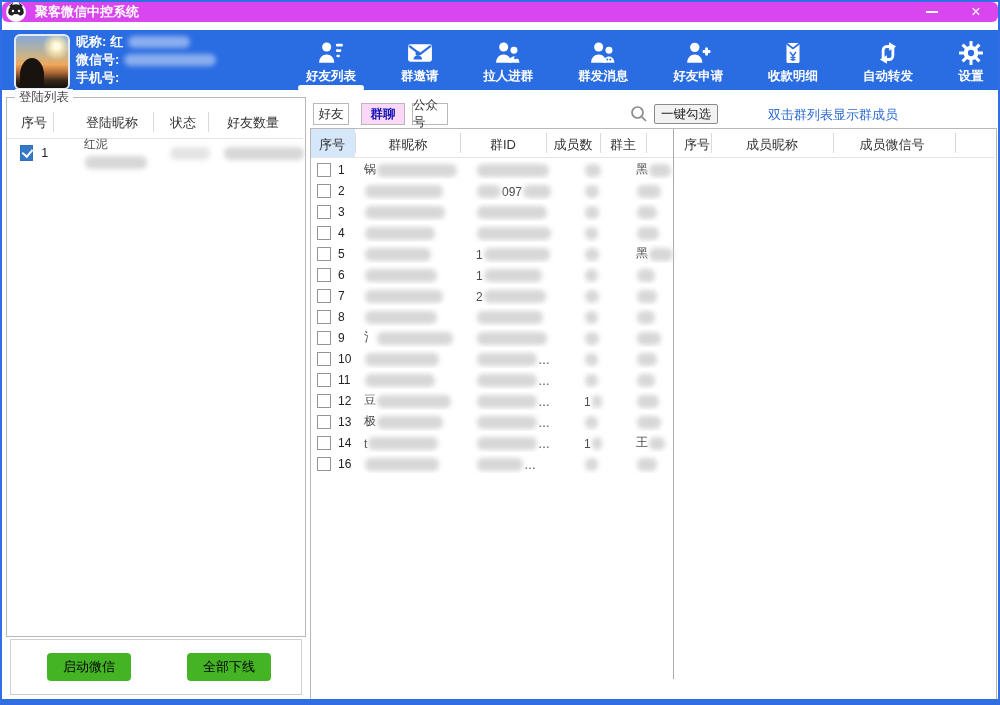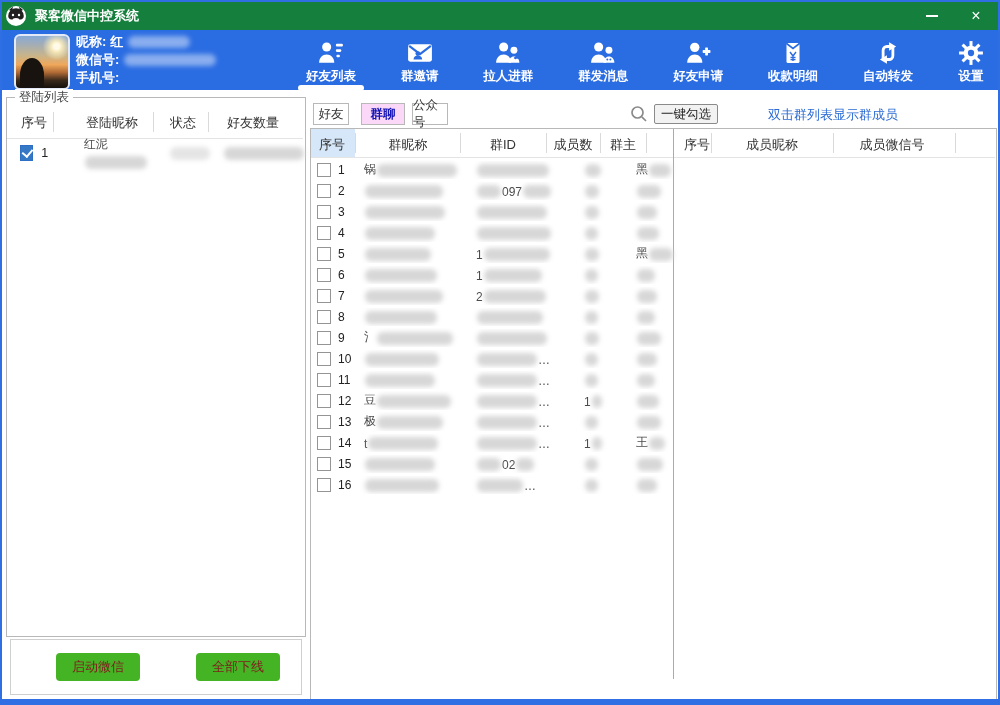--- a/index.html
+++ b/index.html
@@ -1,19 +1,19 @@
 <!DOCTYPE html>
 <html><head>
 <meta charset="utf-8">
 <style>
   html,body{margin:0;padding:0;background:#e9e9e9;font-family:"Liberation Sans","DejaVu Sans",sans-serif;}
   #window{position:relative;width:1000px;height:705px;box-sizing:border-box;background:#fff;
           border:2px solid #2f6fe3;border-bottom:6px solid #2f6fe3;overflow:hidden;}
   
-  .titlebar{position:absolute;left:0;top:0;right:0;height:28px;background:#15803d;display:flex;align-items:center;}
+  .titlebar{position:absolute;left:0;top:0;right:0;height:20px;background:#d946ef;display:flex;align-items:center;border-radius:6px;}
   .app-icon{width:22px;height:22px;margin-left:3px;flex:0 0 auto;}
   .win-title{color:#fff;font-size:13px;font-weight:bold;margin-left:8px;}
   .win-btns{margin-left:auto;display:flex;}
   .win-btn{width:44px;height:28px;display:flex;align-items:center;justify-content:center;color:#fff;cursor:pointer;}
   .min-bar{width:12px;height:2px;background:#fff;display:block;}
   .close-glyph{font-size:16px;line-height:1;}
   
   .header{position:absolute;left:0;top:28px;right:0;height:60px;background:#2a6ce2;}
   .avatar{position:absolute;left:12px;top:4px;width:52px;height:52px;border:2px solid #e3e9f7;border-radius:6px;overflow:hidden;
     background:
@@ -44,21 +44,21 @@
   .login-row{position:absolute;left:0;top:44px;width:100%;height:22px;display:flex;align-items:center;cursor:default;}
   .cb{display:inline-block;width:12px;height:12px;border:1px solid #949494;background:#fff;box-sizing:content-box;}
   .cb.checked{width:14px;height:14px;border:1px solid #2d6fc4;background:#3579c6;position:relative;}
   .cb.checked::after{content:"";position:absolute;left:3px;top:1px;width:5px;height:8px;
       border:solid #fff;border-width:0 2px 2px 0;transform:rotate(40deg);}
   .blur{display:inline-block;height:13px;background:#d7d7d7;border-radius:6px;filter:blur(2.5px);
         vertical-align:middle;margin:0 1px;}
   .frag{font-size:12px;color:#4a4a4a;vertical-align:middle;white-space:pre;}
   .btnbox{position:absolute;left:8px;top:637px;width:290px;height:54px;border:1px solid #cfcfcf;background:#fff;}
   .btn-green{position:absolute;top:13px;width:84px;height:28px;background:#45b424;border:none;border-radius:4px;
-             color:#7f1d1d;font-size:13px;font-family:inherit;cursor:pointer;margin-left:9px;}
+             color:#000000;font-size:13px;font-family:inherit;cursor:pointer;}
   
   .tab{position:absolute;top:101px;height:22px;box-sizing:border-box;border:1px solid #b8b8b8;background:#fff;
        font-size:12.5px;color:#333;display:flex;align-items:center;justify-content:center;cursor:pointer;}
   .tab.active{background:#fbd7f8;color:#1515b5;font-weight:bold;}
   .search-input{position:absolute;left:458px;top:101px;width:166px;height:22px;box-sizing:border-box;
        border:1px solid #d6d6d6;font-size:12.5px;padding:0 4px;color:#555;font-family:inherit;outline:none;}
   .search-input::placeholder{color:#bcbcbc;}
   .search-icon{position:absolute;left:628px;top:103px;}
   .select-all{position:absolute;left:652px;top:102px;width:64px;height:20px;background:#f2f2f2;
        border:1px solid #8a8a8a;border-radius:2px;font-size:12.5px;color:#222;font-family:inherit;cursor:pointer;}
@@ -421,28 +421,20 @@
 
   <div class="g-row">
     <span class="cb"></span>
     <span class="g-num">14</span>
     <span class="g-cell g-name"><span class="frag">t</span><span class="blur" style="width: 70px;"></span></span>
     <span class="g-cell g-id"><span class="blur" style="width: 60px;"></span><span class="frag">…</span></span>
     <span class="g-cell g-cnt"><span class="frag">1</span><span class="blur" style="width: 10px;"></span></span>
     <span class="g-cell g-owner"><span class="frag">王</span><span class="blur" style="width: 16px;"></span></span>
   </div>
 
-  <div class="g-row">
-    <span class="cb"></span>
-    <span class="g-num">15</span>
-    <span class="g-cell g-name"><span class="blur" style="width: 70px;"></span></span>
-    <span class="g-cell g-id"><span class="blur" style="width: 24px;"></span><span class="frag">02</span><span class="blur" style="width: 18px;"></span></span>
-    <span class="g-cell g-cnt"><span class="blur" style="width: 13px;"></span></span>
-    <span class="g-cell g-owner"><span class="blur" style="width: 26px;"></span></span>
-  </div>
 
   <div class="g-row">
     <span class="cb"></span>
     <span class="g-num">16</span>
     <span class="g-cell g-name"><span class="blur" style="width: 74px;"></span></span>
     <span class="g-cell g-id"><span class="blur" style="width: 46px;"></span><span class="frag">…</span></span>
     <span class="g-cell g-cnt"><span class="blur" style="width: 13px;"></span></span>
     <span class="g-cell g-owner"><span class="blur" style="width: 20px;"></span></span>
   </div>
 </div>

